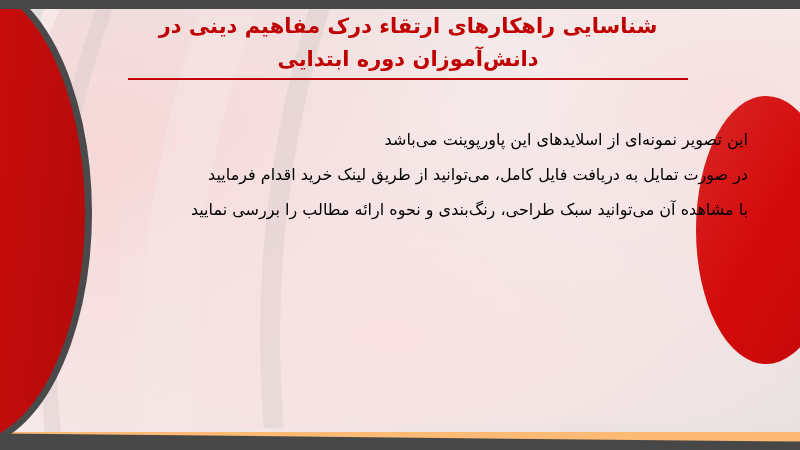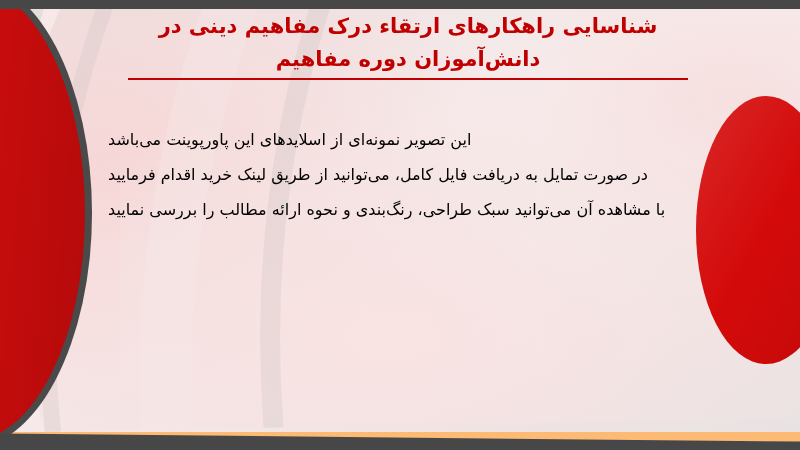--- a/index.html
+++ b/index.html
@@ -135,21 +135,21 @@
     width: 560px;
     height: 2px;
     background: #c00000;
   }
 
   .body-block {
     position: absolute;
     right: 74px;
     top: 122px;
     width: 640px;
-    text-align: left;
+    text-align: right;
     direction: rtl;
   }
   .body-line {
     color: #000000;
     font-size: 16px;
     line-height: 35px;
     white-space: nowrap;
     font-weight: normal;
   }
 </style>
@@ -185,21 +185,21 @@
   </div>
 
   <div class="left-shape"></div>
   <div class="left-shape-hi"></div>
 
   <div class="frame-top"></div>
   <div class="frame-bottom-slant"></div>
 
   <div class="title-block">
     <div class="title-line">شناسایی راهکارهای ارتقاء درک مفاهیم دینی در</div>
-    <div class="title-line">دانش‌آموزان دوره مفاهیم</div>
+    <div class="title-line">دانش‌آموزان دوره ابتدایی</div>
   </div>
   <div class="title-underline"></div>
 
   <div class="body-block">
     <div class="body-line">این تصویر نمونه‌ای از اسلایدهای این پاورپوینت می‌باشد</div>
     <div class="body-line">در صورت تمایل به دریافت فایل کامل، می‌توانید از طریق لینک خرید اقدام فرمایید</div>
     <div class="body-line">با مشاهده آن می‌توانید سبک طراحی، رنگ‌بندی و نحوه ارائه مطالب را بررسی نمایید</div>
   </div>
 
 </div>

